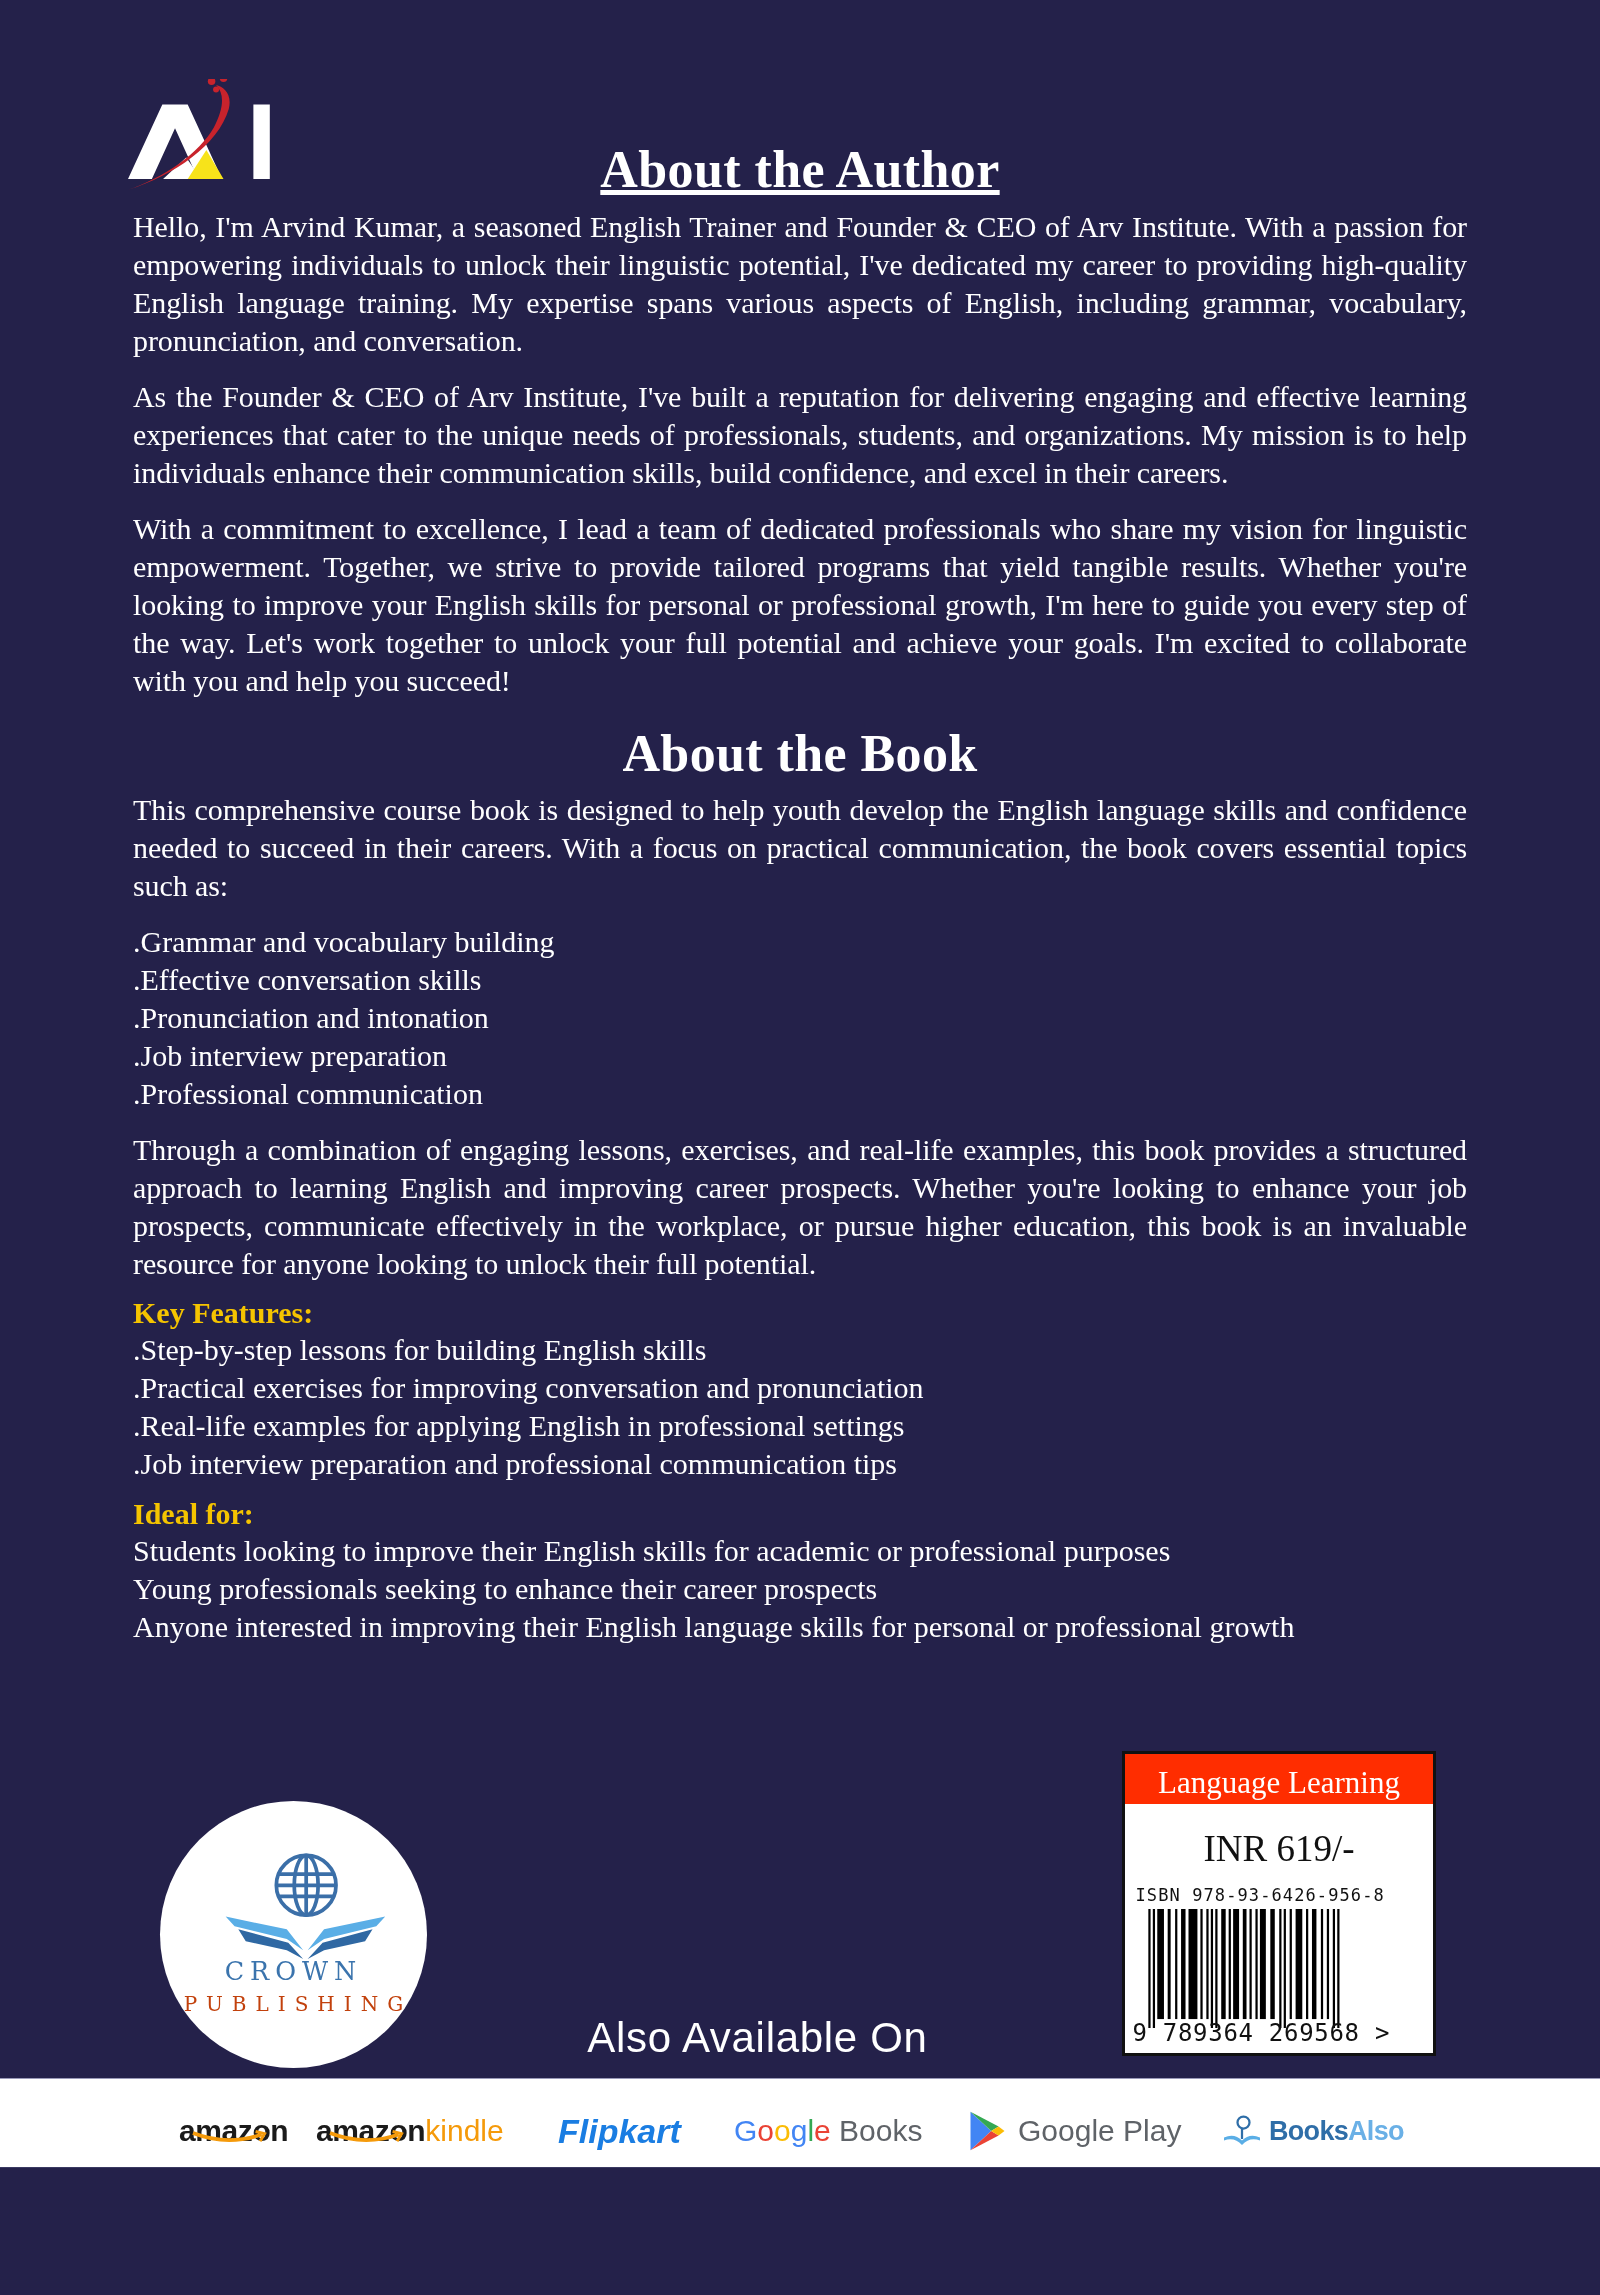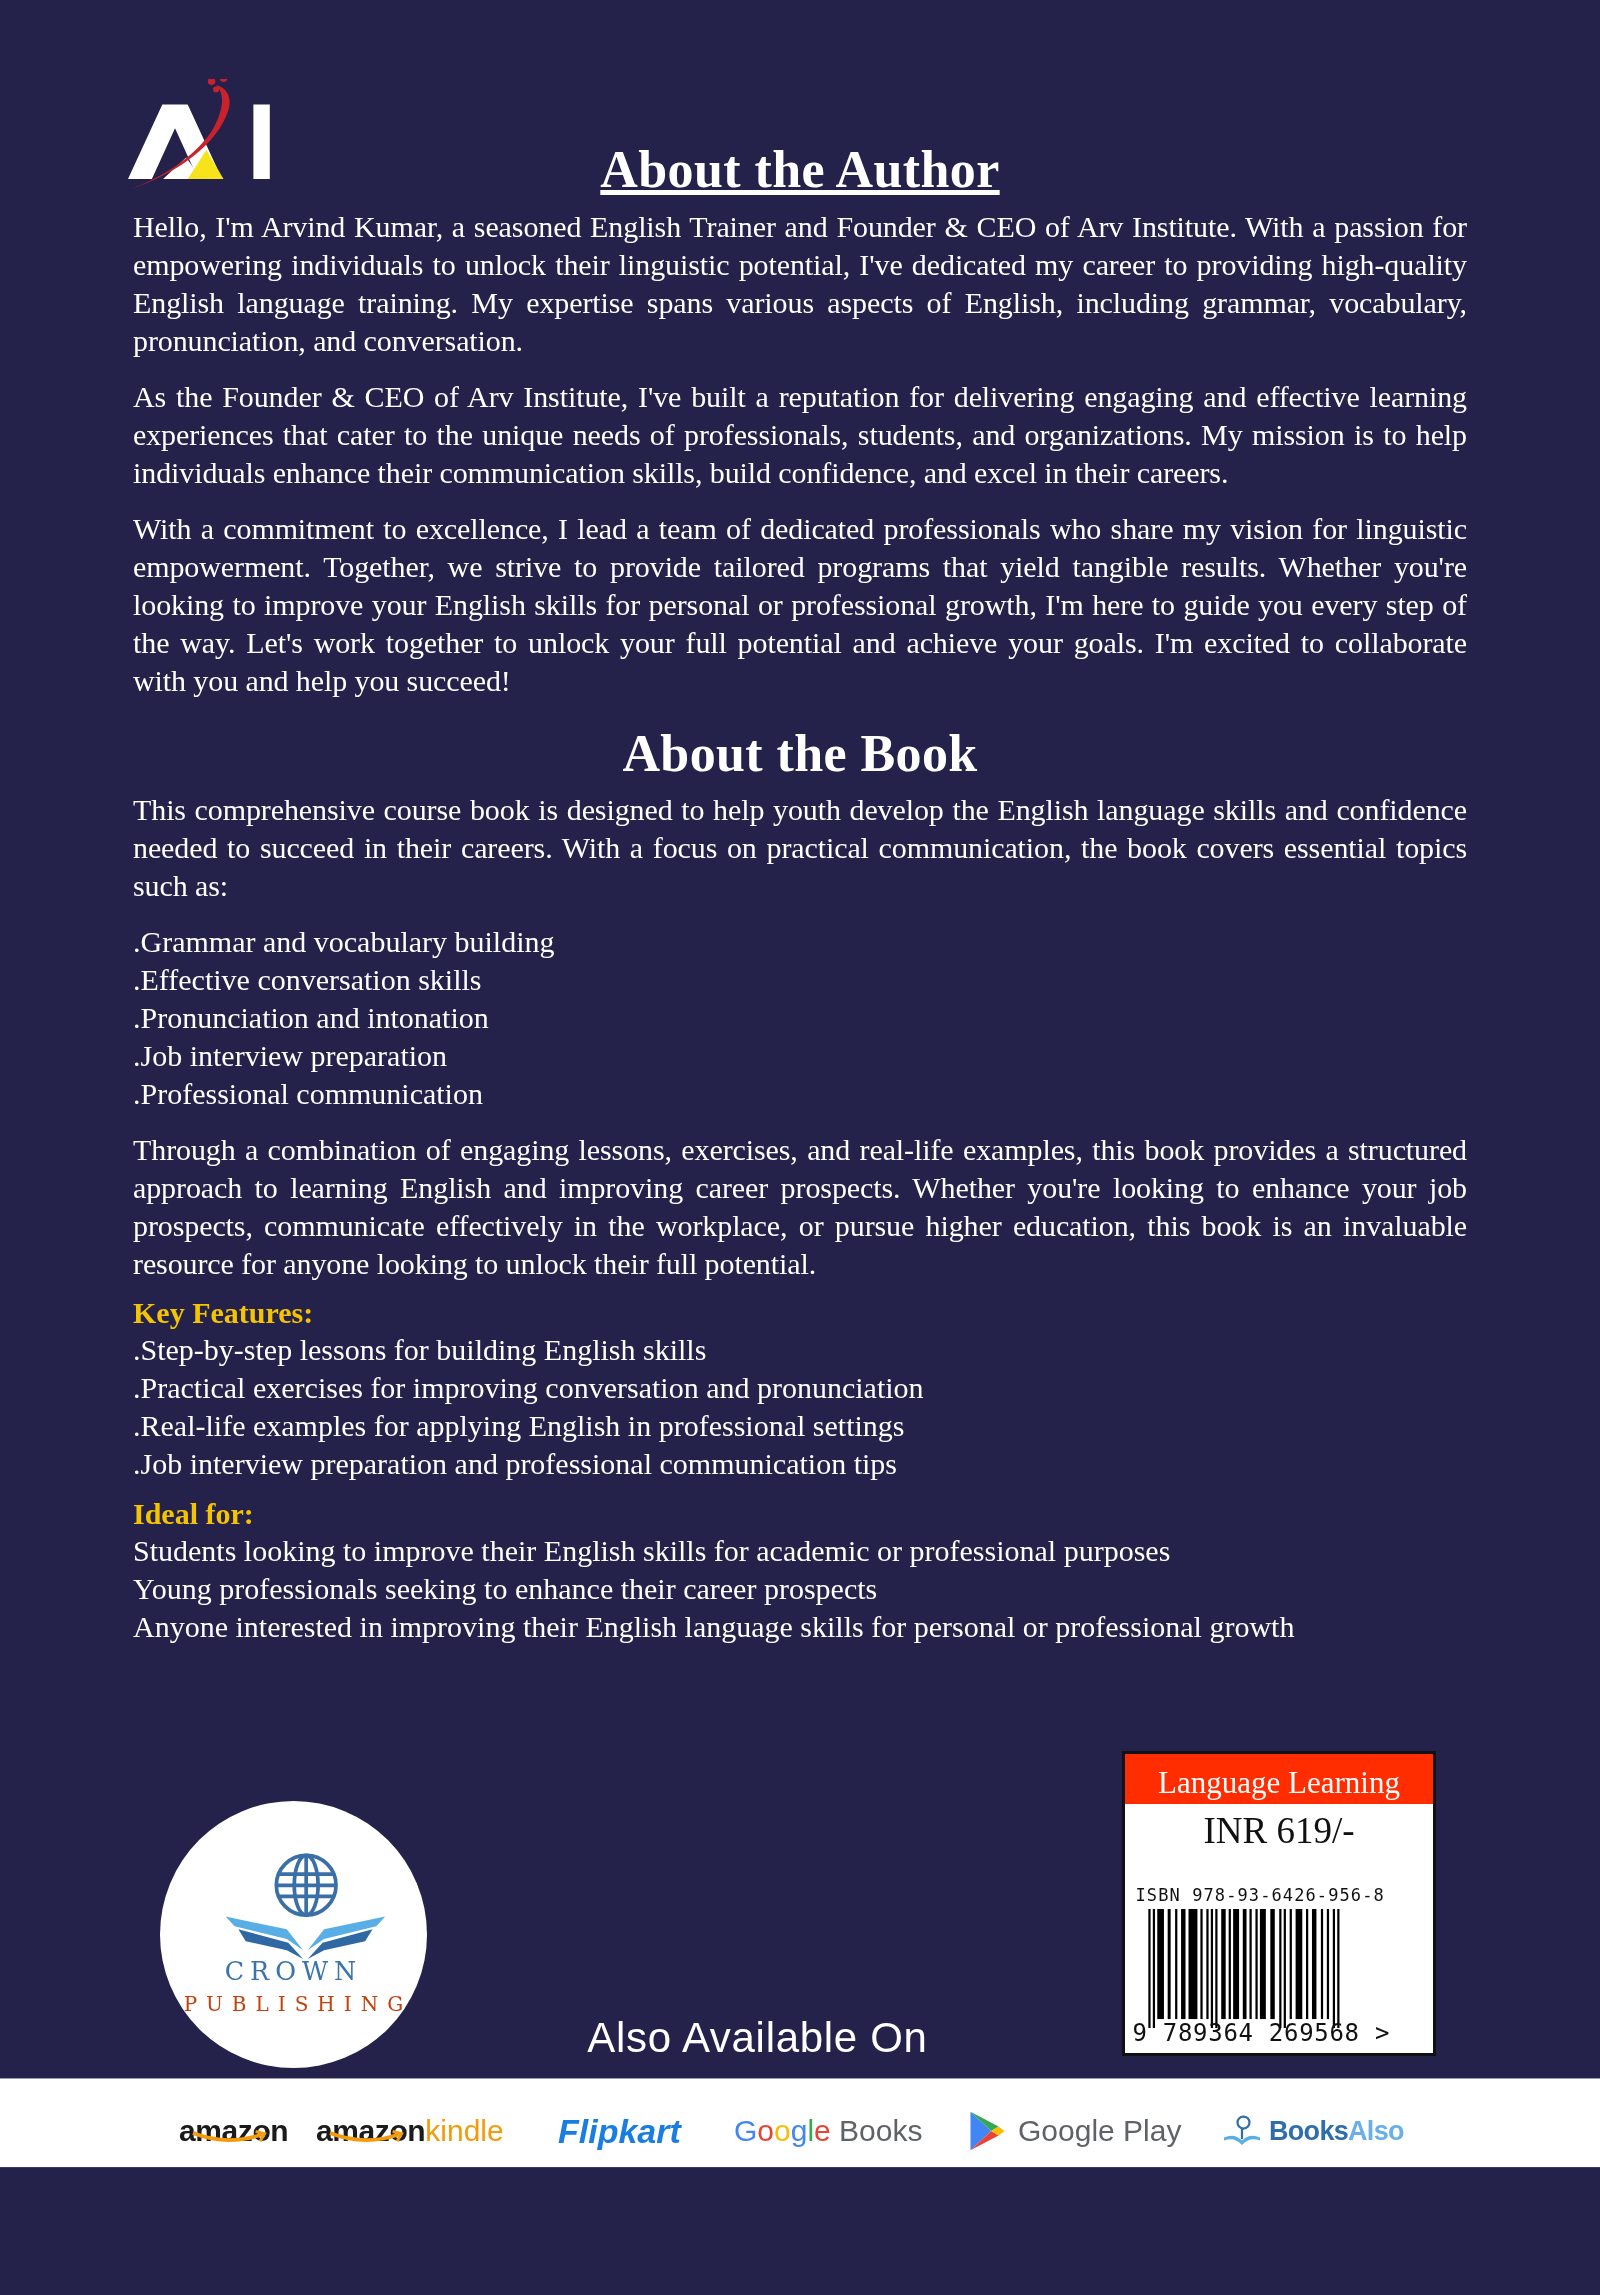--- a/index.html
+++ b/index.html
@@ -47,21 +47,21 @@
 
   .isbn-box {
     position: absolute; left: 1122px; top: 1751px; width: 314px; height: 305px;
     background: #fff; border: 3px solid #111; box-sizing: border-box;
   }
   .isbn-box .category {
     background: #ff2d00; color: #fff; height: 50px; line-height: 58px;
     text-align: center; font-size: 31px;
   }
   .isbn-box .price {
-    color: #111; text-align: center; font-size: 37px; line-height: 45px; margin-top: 4px;
+    color: #111; text-align: center; font-size: 37px; line-height: 45px; margin-top: 22px;
   }
   .isbn-box .isbn-text {
     position: absolute; left: 10.5px; top: 131px; color: #111;
     font-family: "DejaVu Sans Mono", monospace; font-size: 17px; letter-spacing: 1.1px;
   }
   .isbn-box .barcode { position: absolute; left: 10.5px; top: 155px; }
   .isbn-box .barcode-digits {
     position: absolute; left: 7.5px; top: 265px; color: #111;
     font-family: "DejaVu Sans Mono", monospace; font-size: 24px; letter-spacing: 0.7px;
     background: transparent;

